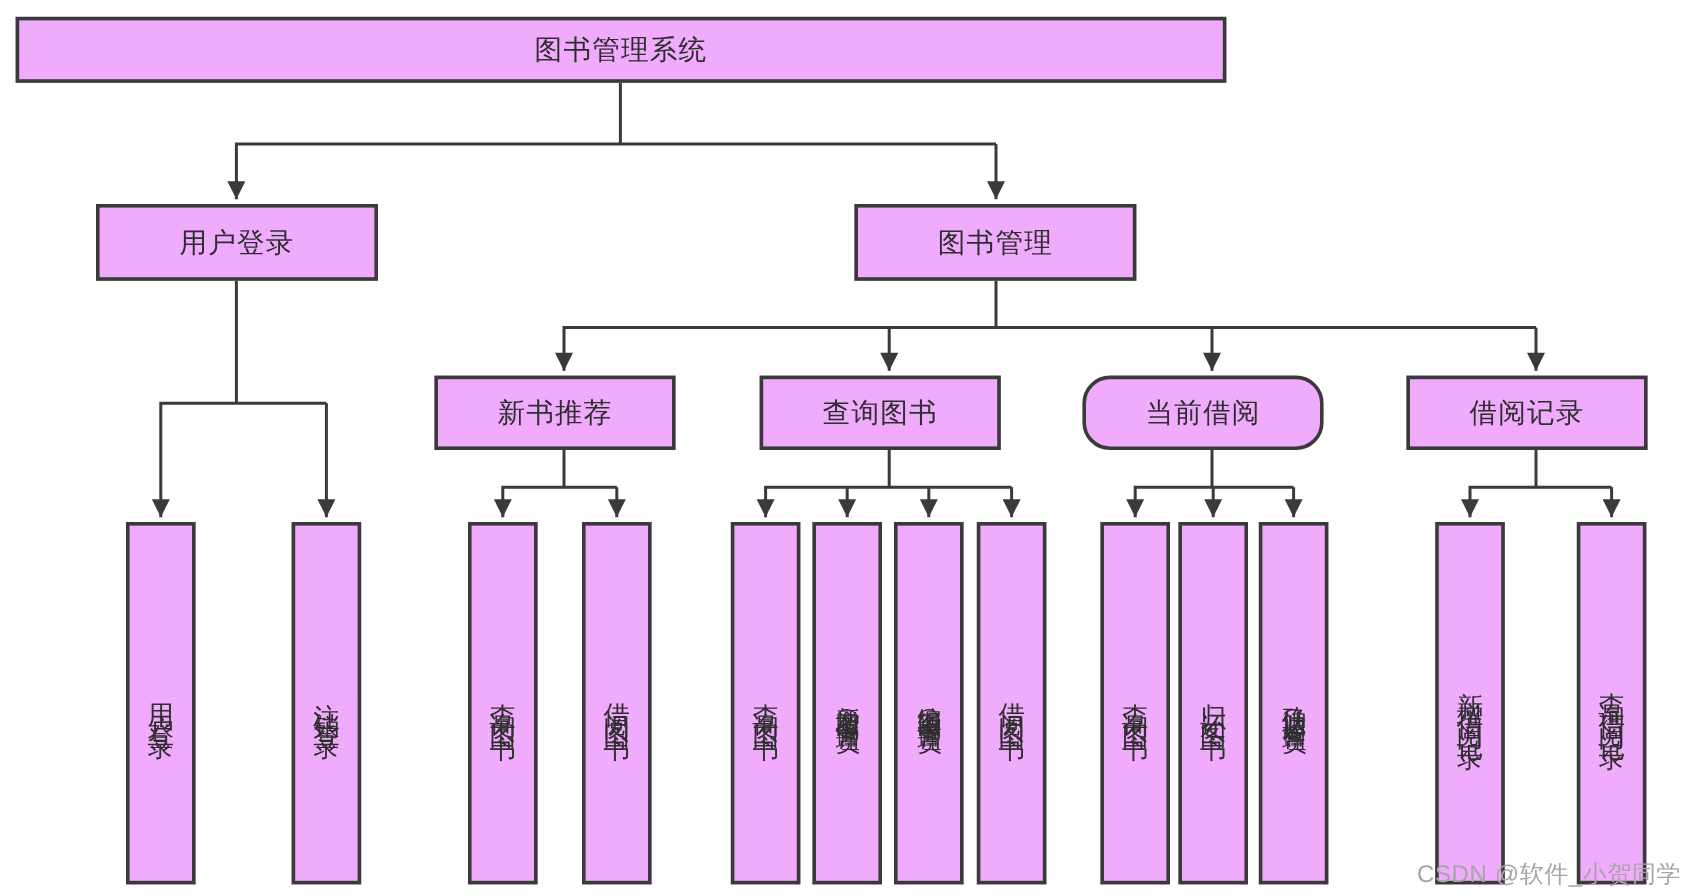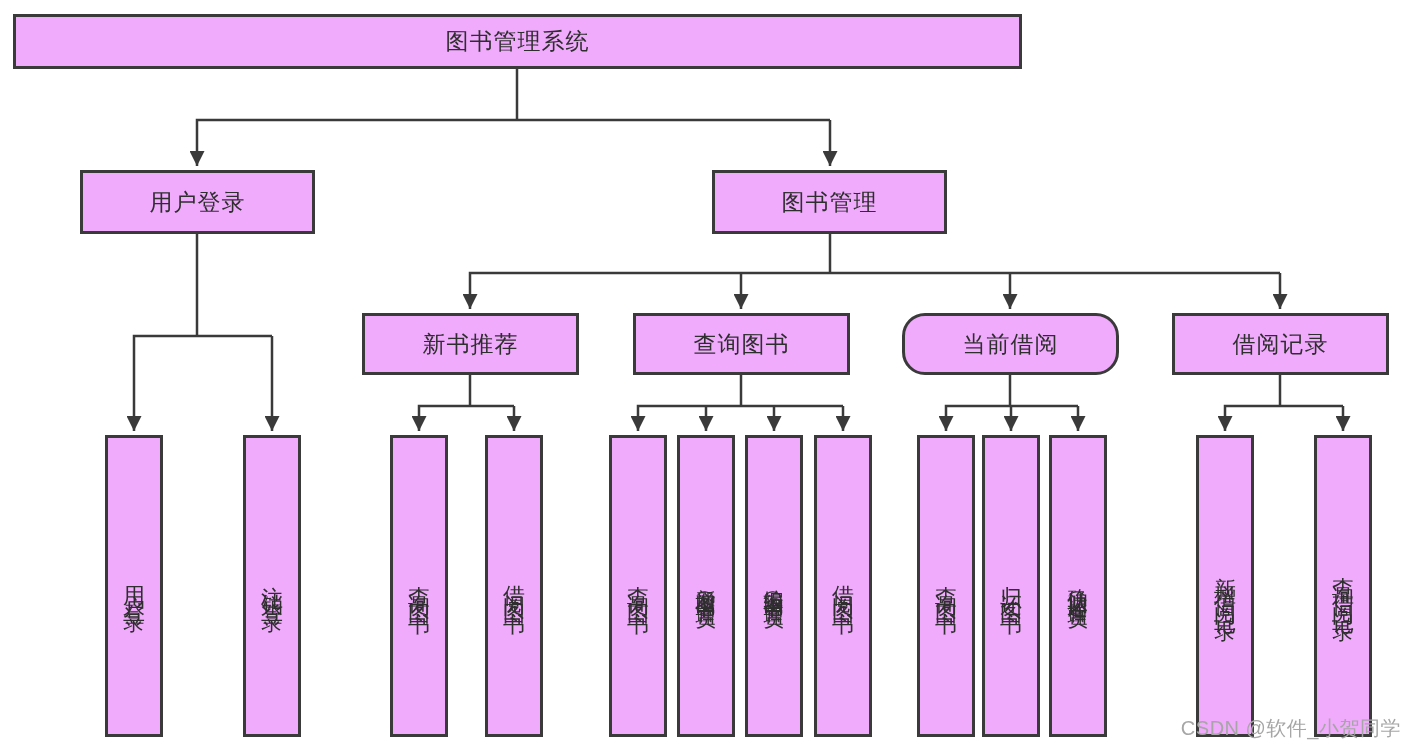--- a/index.html
+++ b/index.html
@@ -19,21 +19,21 @@
     writing-mode:vertical-rl;text-orientation:mixed;
     font-size:22px;letter-spacing:9px;line-height:1;white-space:nowrap;
   }
   .box.v .label.small{font-size:20px;letter-spacing:3px;}
   
   .n-root{left:13px;top:14px;width:1009px;height:55px;}
   
   .n-userlogin{left:80px;top:170px;width:235px;height:64px;}
   .n-bookmgmt{left:712px;top:170px;width:235px;height:64px;}
   
-  .n-l3{top:313px;width:217px;height:62px;}
+  .n-l3{top:313px;width:201px;height:62px;}
   .n-newbook{left:362px;}
   .n-borrowmod{left:633px;}
   .n-currentborrow{left:902px;border-radius:23px;}
   .n-records{left:1172px;}
   
   .n-l4{top:435px;width:58px;height:302px;}
   .x1{left:105px;}  .x2{left:243px;}
   .x3{left:390px;}  .x4{left:485px;}
   .x5{left:609px;}  .x6{left:677px;}  .x7{left:745px;}  .x8{left:814px;}
   .x9{left:917px;}  .x10{left:982px;} .x11{left:1049px;}

